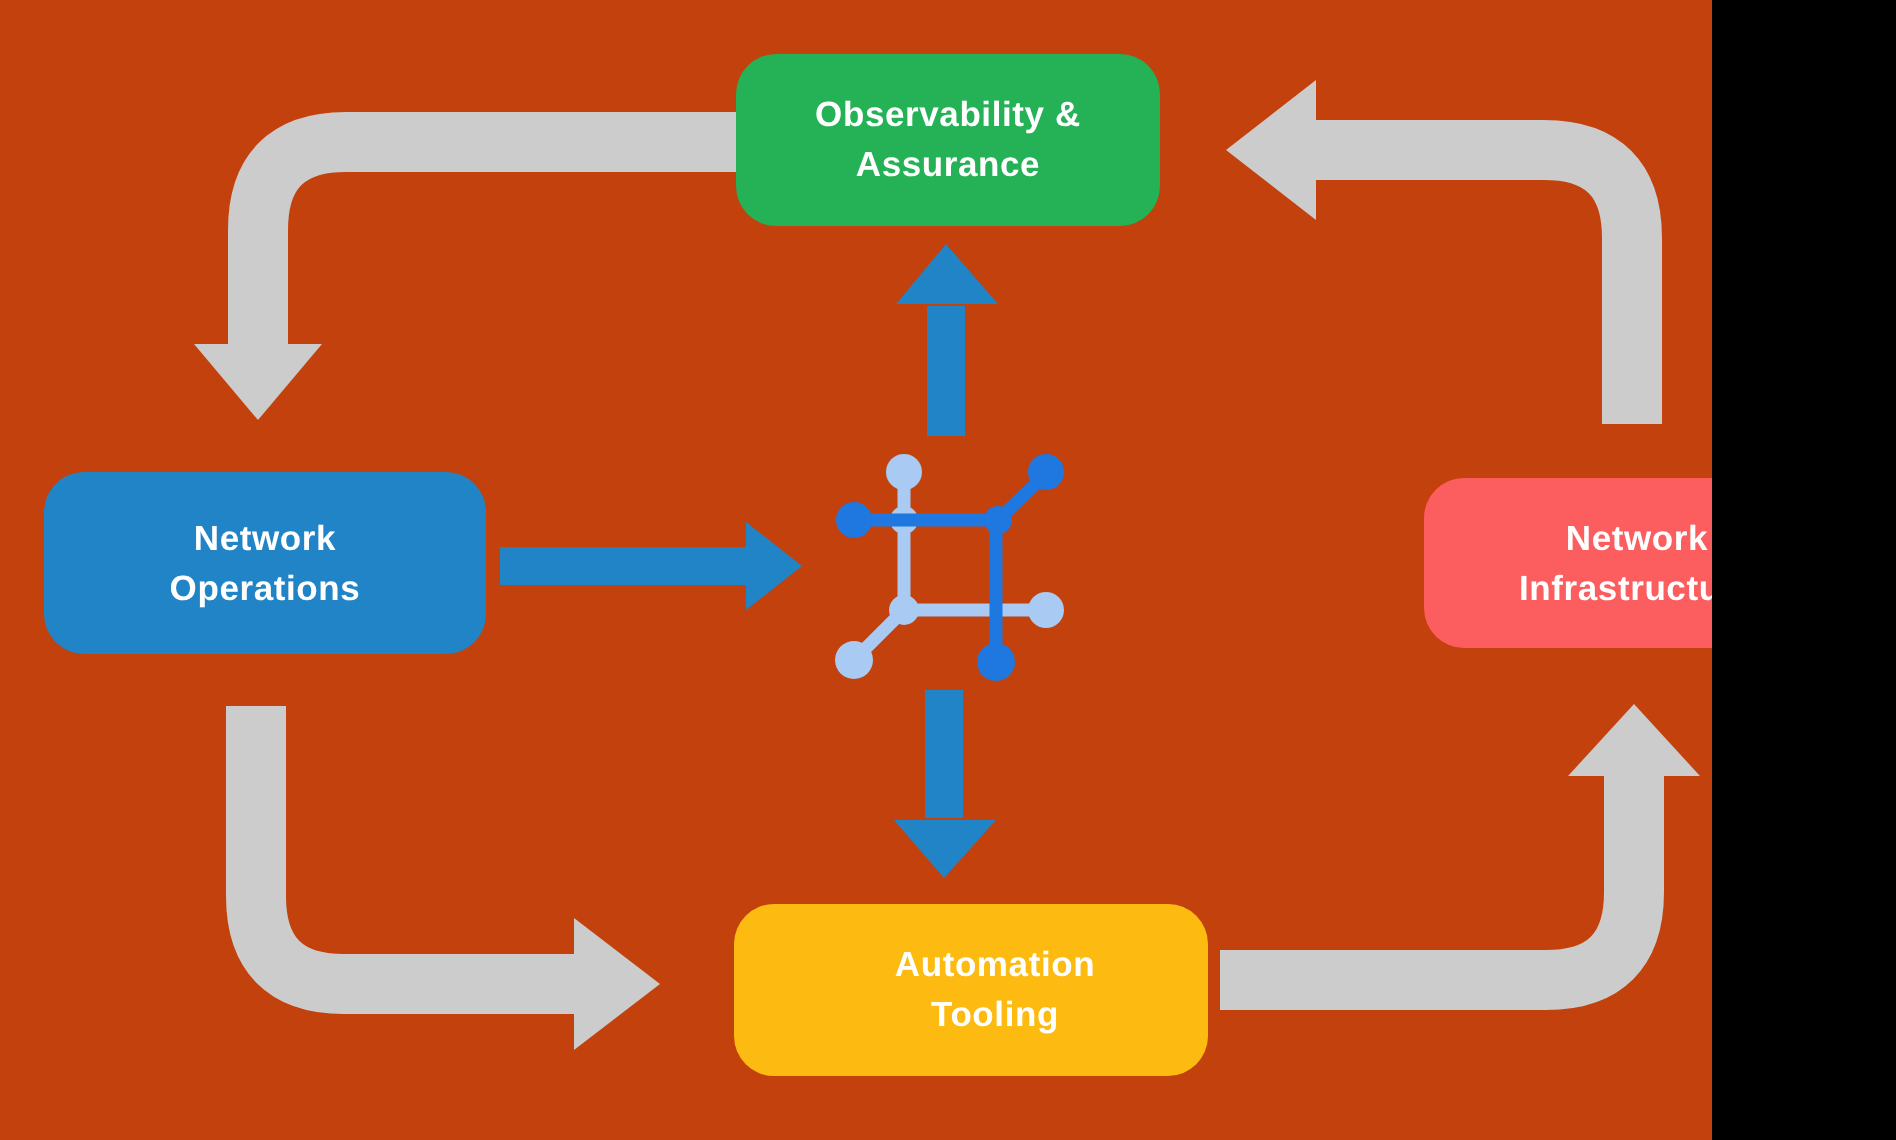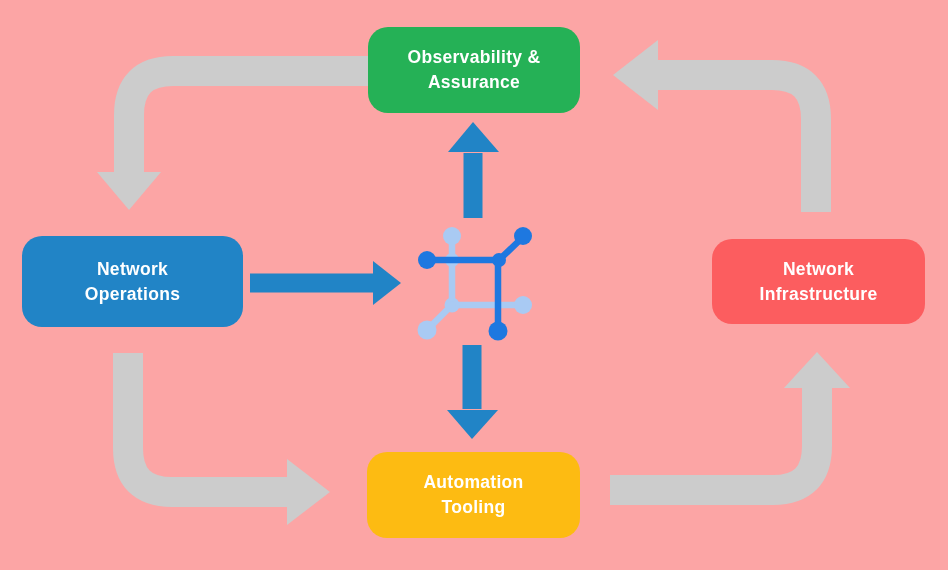--- a/index.html
+++ b/index.html
@@ -1,19 +1,19 @@
 <!DOCTYPE html>
 <html><head>
 <meta charset="utf-8">
 <style>
   html,body{margin:0;padding:0;background:#000;}
   .canvas{
     position:relative;
-    width:948px;height:570px;
-    background:#fca5a5;
+    width:856px;height:570px;
+    background:#c2410c;
     overflow:hidden;
     font-family:"Liberation Sans","DejaVu Sans",sans-serif;
   }
   .arrow-layer{position:absolute;left:0;top:0;width:948px;height:570px;}
   .node{
     position:absolute;
     display:flex;align-items:center;justify-content:center;
     text-align:center;
     color:#fff;
     font-size:17.5px;
@@ -97,15 +97,15 @@
 
   <div class="node node-observability" style="background-color: rgb(37, 177, 86);">Observability &amp;
 Assurance</div>
 
   <div class="node node-operations" style="background-color: rgb(33, 132, 198);">Network
 Operations</div>
 
   <div class="node node-infrastructure" style="background-color: rgb(252, 93, 95);">Network
 Infrastructure</div>
 
-  <div class="node node-automation" style="background-color: rgb(253, 187, 18);">Automation
+  <div class="node node-automation" style="background-color: rgb(253, 187, 18); padding-left: 24px;">Automation
 Tooling</div>
 </div>
 
 </body></html>

